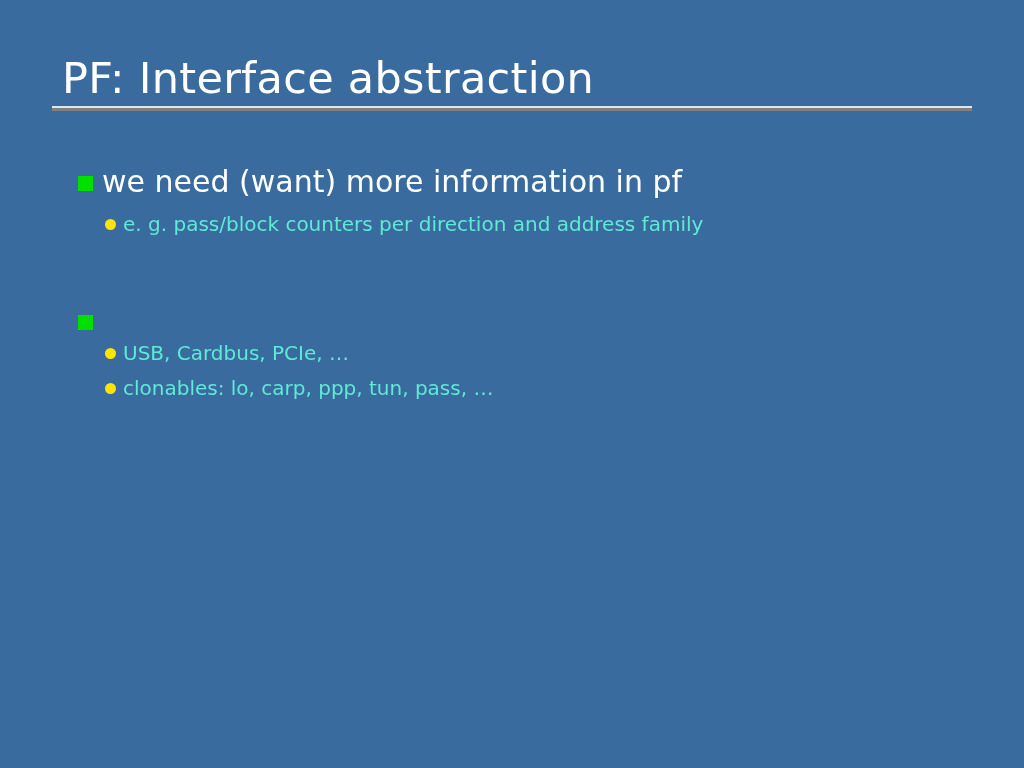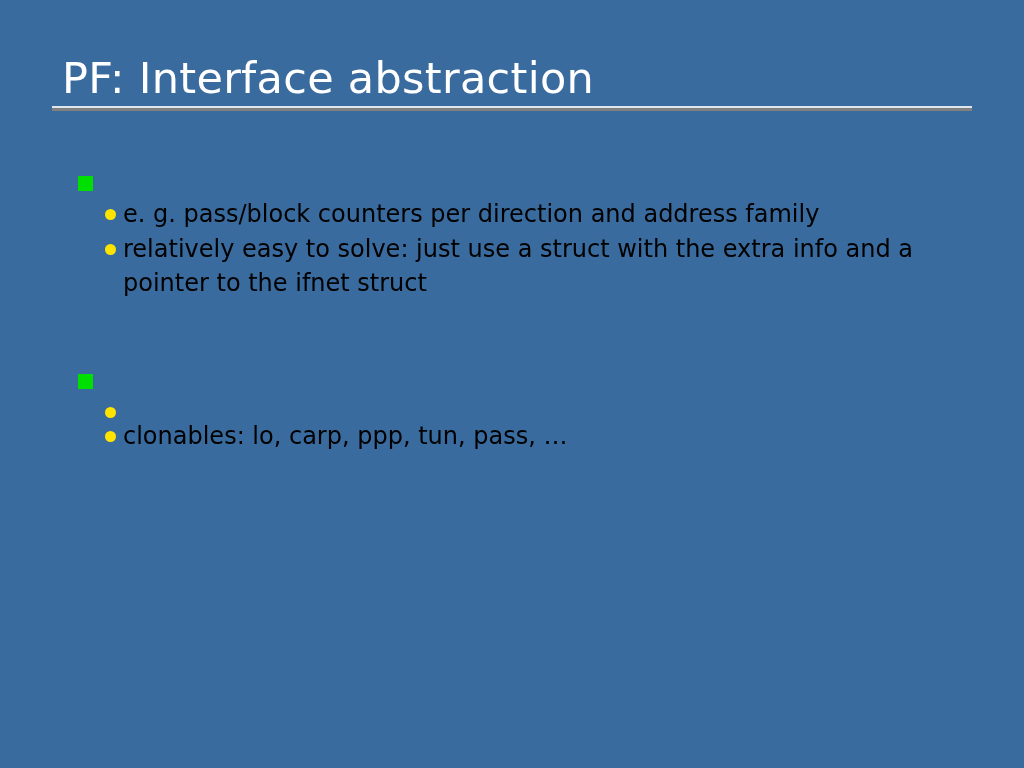--- a/index.html
+++ b/index.html
@@ -109,23 +109,23 @@
   .marker-dot {
     flex: 0 0 auto;
     width: 11px;
     height: 11px;
     border-radius: 50%;
     background: #ffe400;
     margin-top: 12px;
     margin-right: 7px;
   }
   .l2-text {
-    font-size: 24px;
+    font-size: 20px;
     line-height: 34px;
-    color: #000000;
+    color: #5eead4;
     max-width: 800px;
   }
   .l2-text.wrap {
     max-width: 800px;
     white-space: normal;
   }
 </style>
 </head>
 <body>
 
@@ -137,37 +137,35 @@
       <div class="hl"></div>
       <div class="ln"></div>
     </div>
   </div>
 
   <div class="body-block">
 
     <div class="group">
       <div class="bullet-l1">
         <span class="marker-square"></span>
+        <span class="l1-text">we need (want) more information in pf</span>
       </div>
       <div class="bullet-l2">
         <span class="marker-dot"></span>
         <span class="l2-text">e. g. pass/block counters per direction and address family</span>
-      </div>
-      <div class="bullet-l2">
-        <span class="marker-dot"></span>
-        <span class="l2-text wrap">relatively easy to solve: just use a struct with the extra info and a pointer to the ifnet struct</span>
       </div>
     </div>
 
     <div class="group spaced">
       <div class="bullet-l1">
         <span class="marker-square"></span>
       </div>
       <div class="bullet-l2">
         <span class="marker-dot"></span>
+        <span class="l2-text">USB, Cardbus, PCIe, …</span>
       </div>
       <div class="bullet-l2">
         <span class="marker-dot"></span>
         <span class="l2-text">clonables: lo, carp, ppp, tun, pass, …</span>
       </div>
     </div>
 
   </div>
 </div>
 

